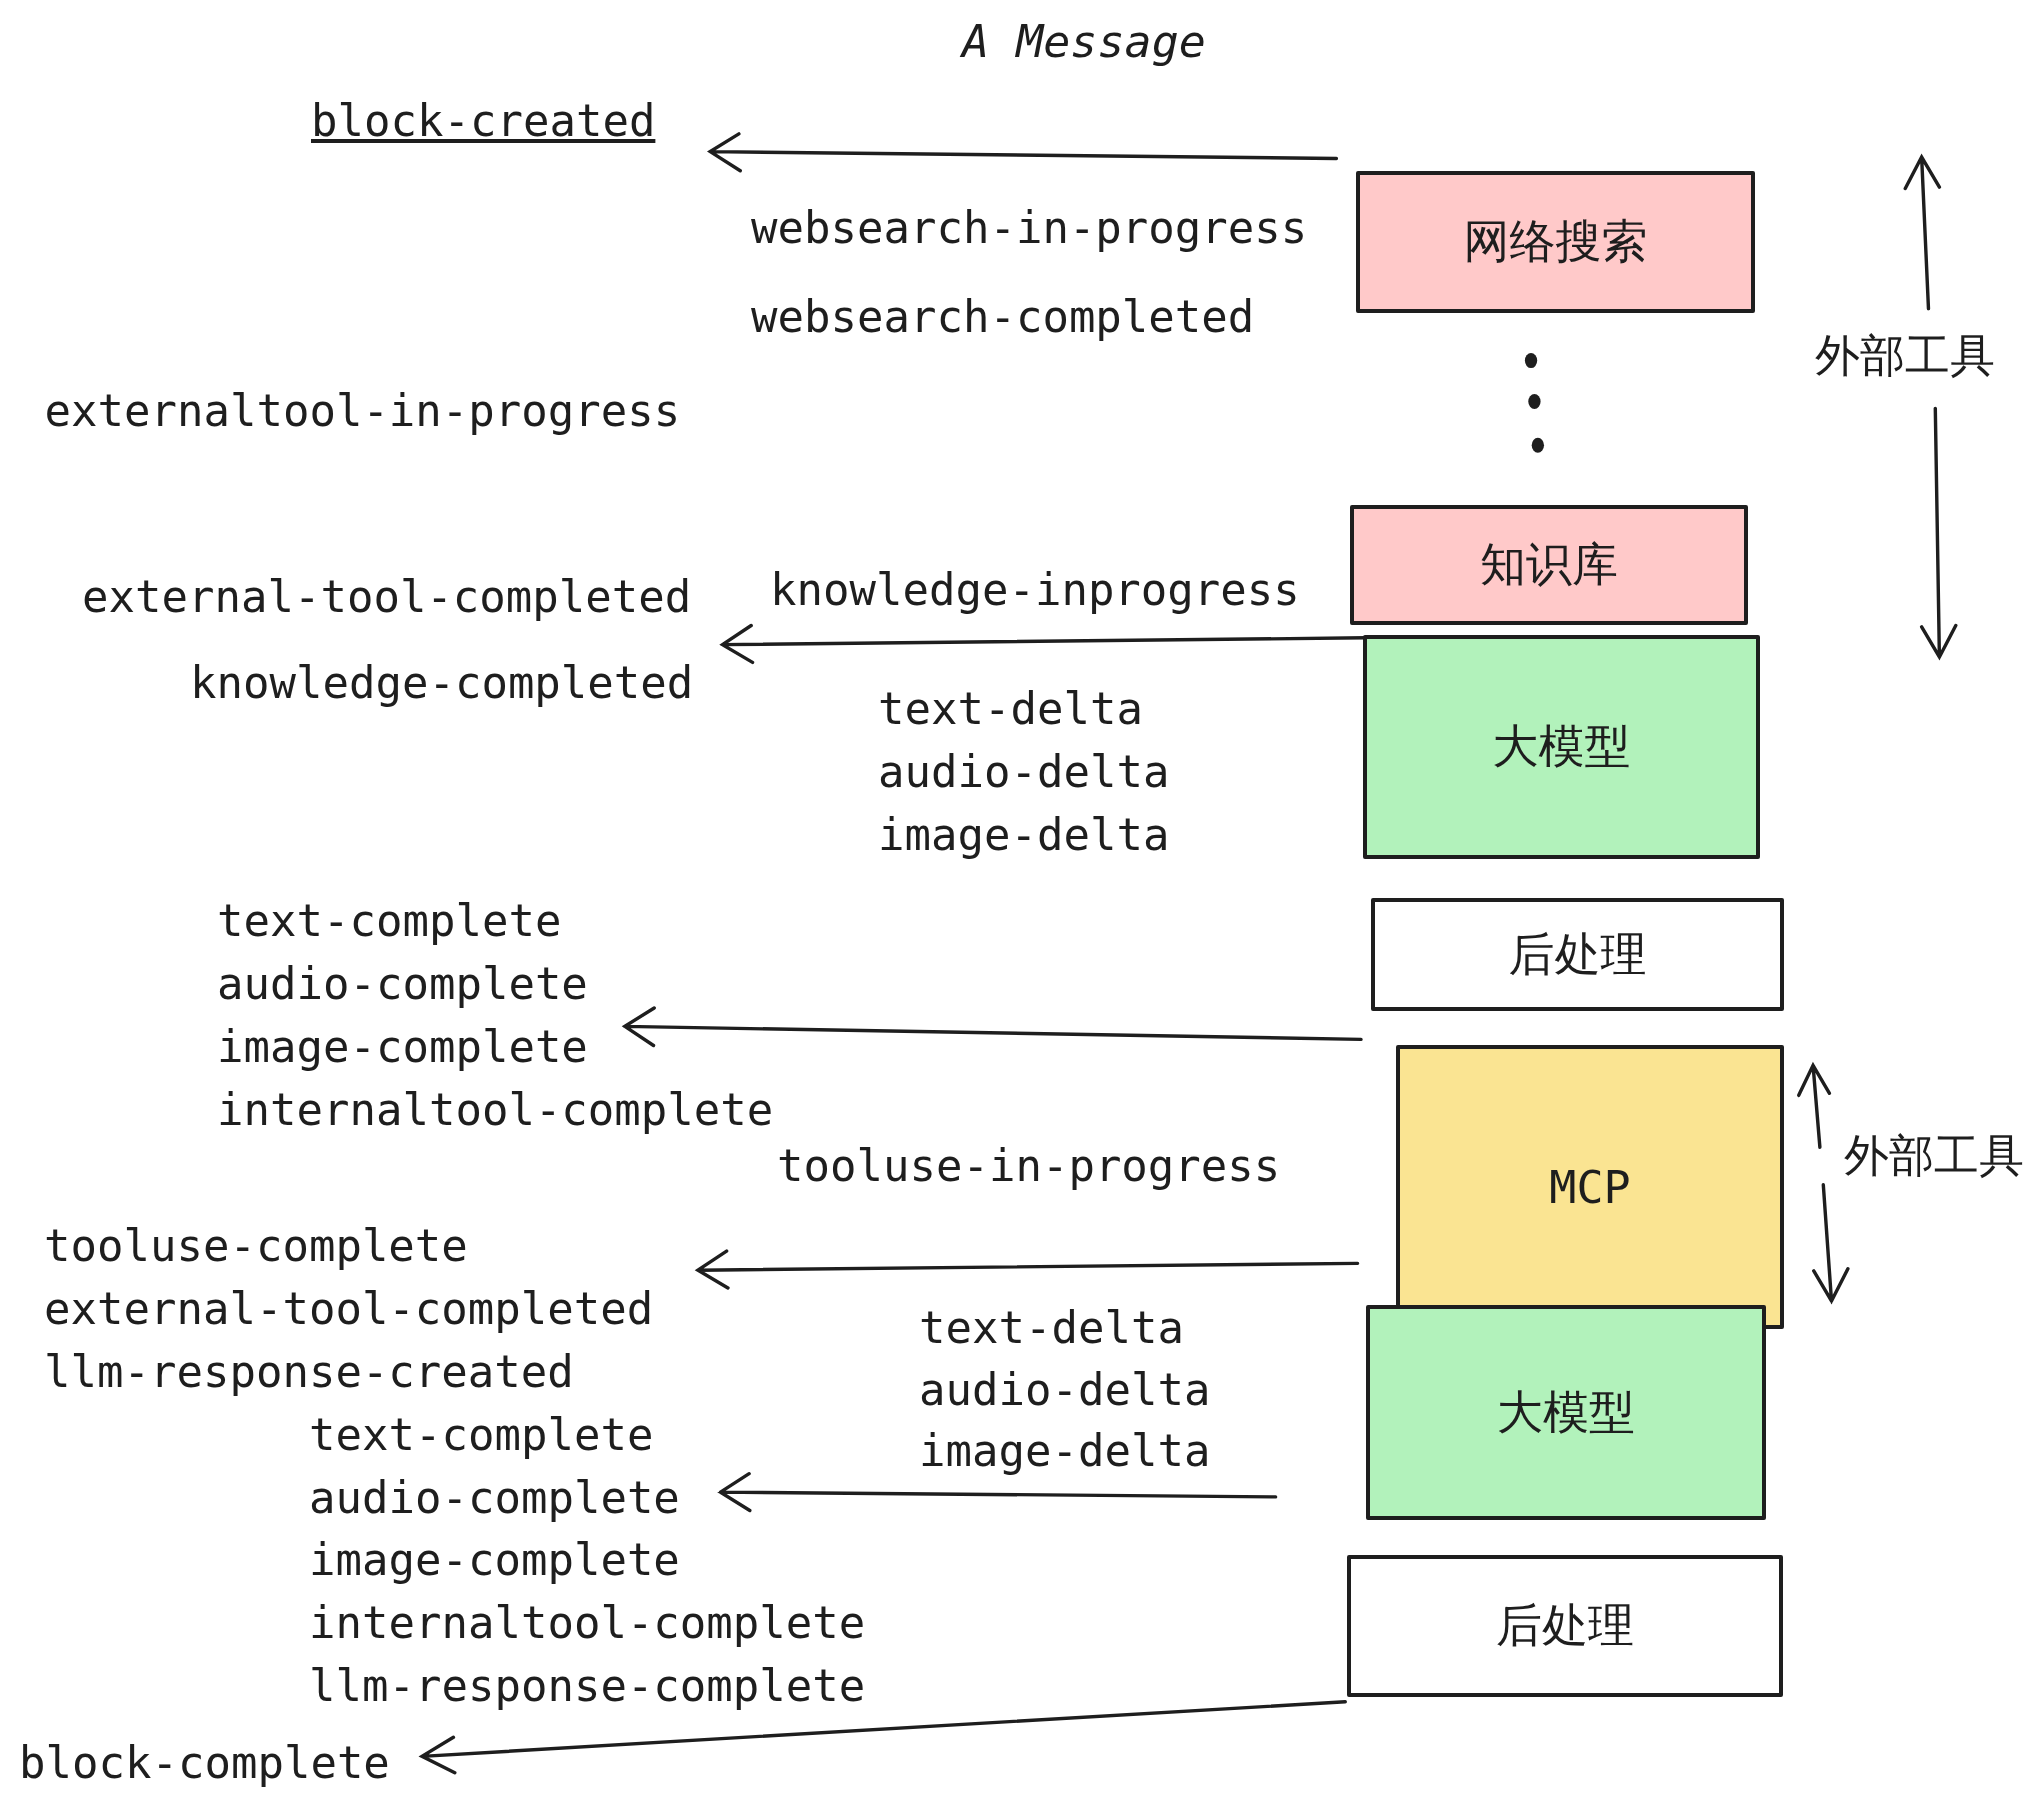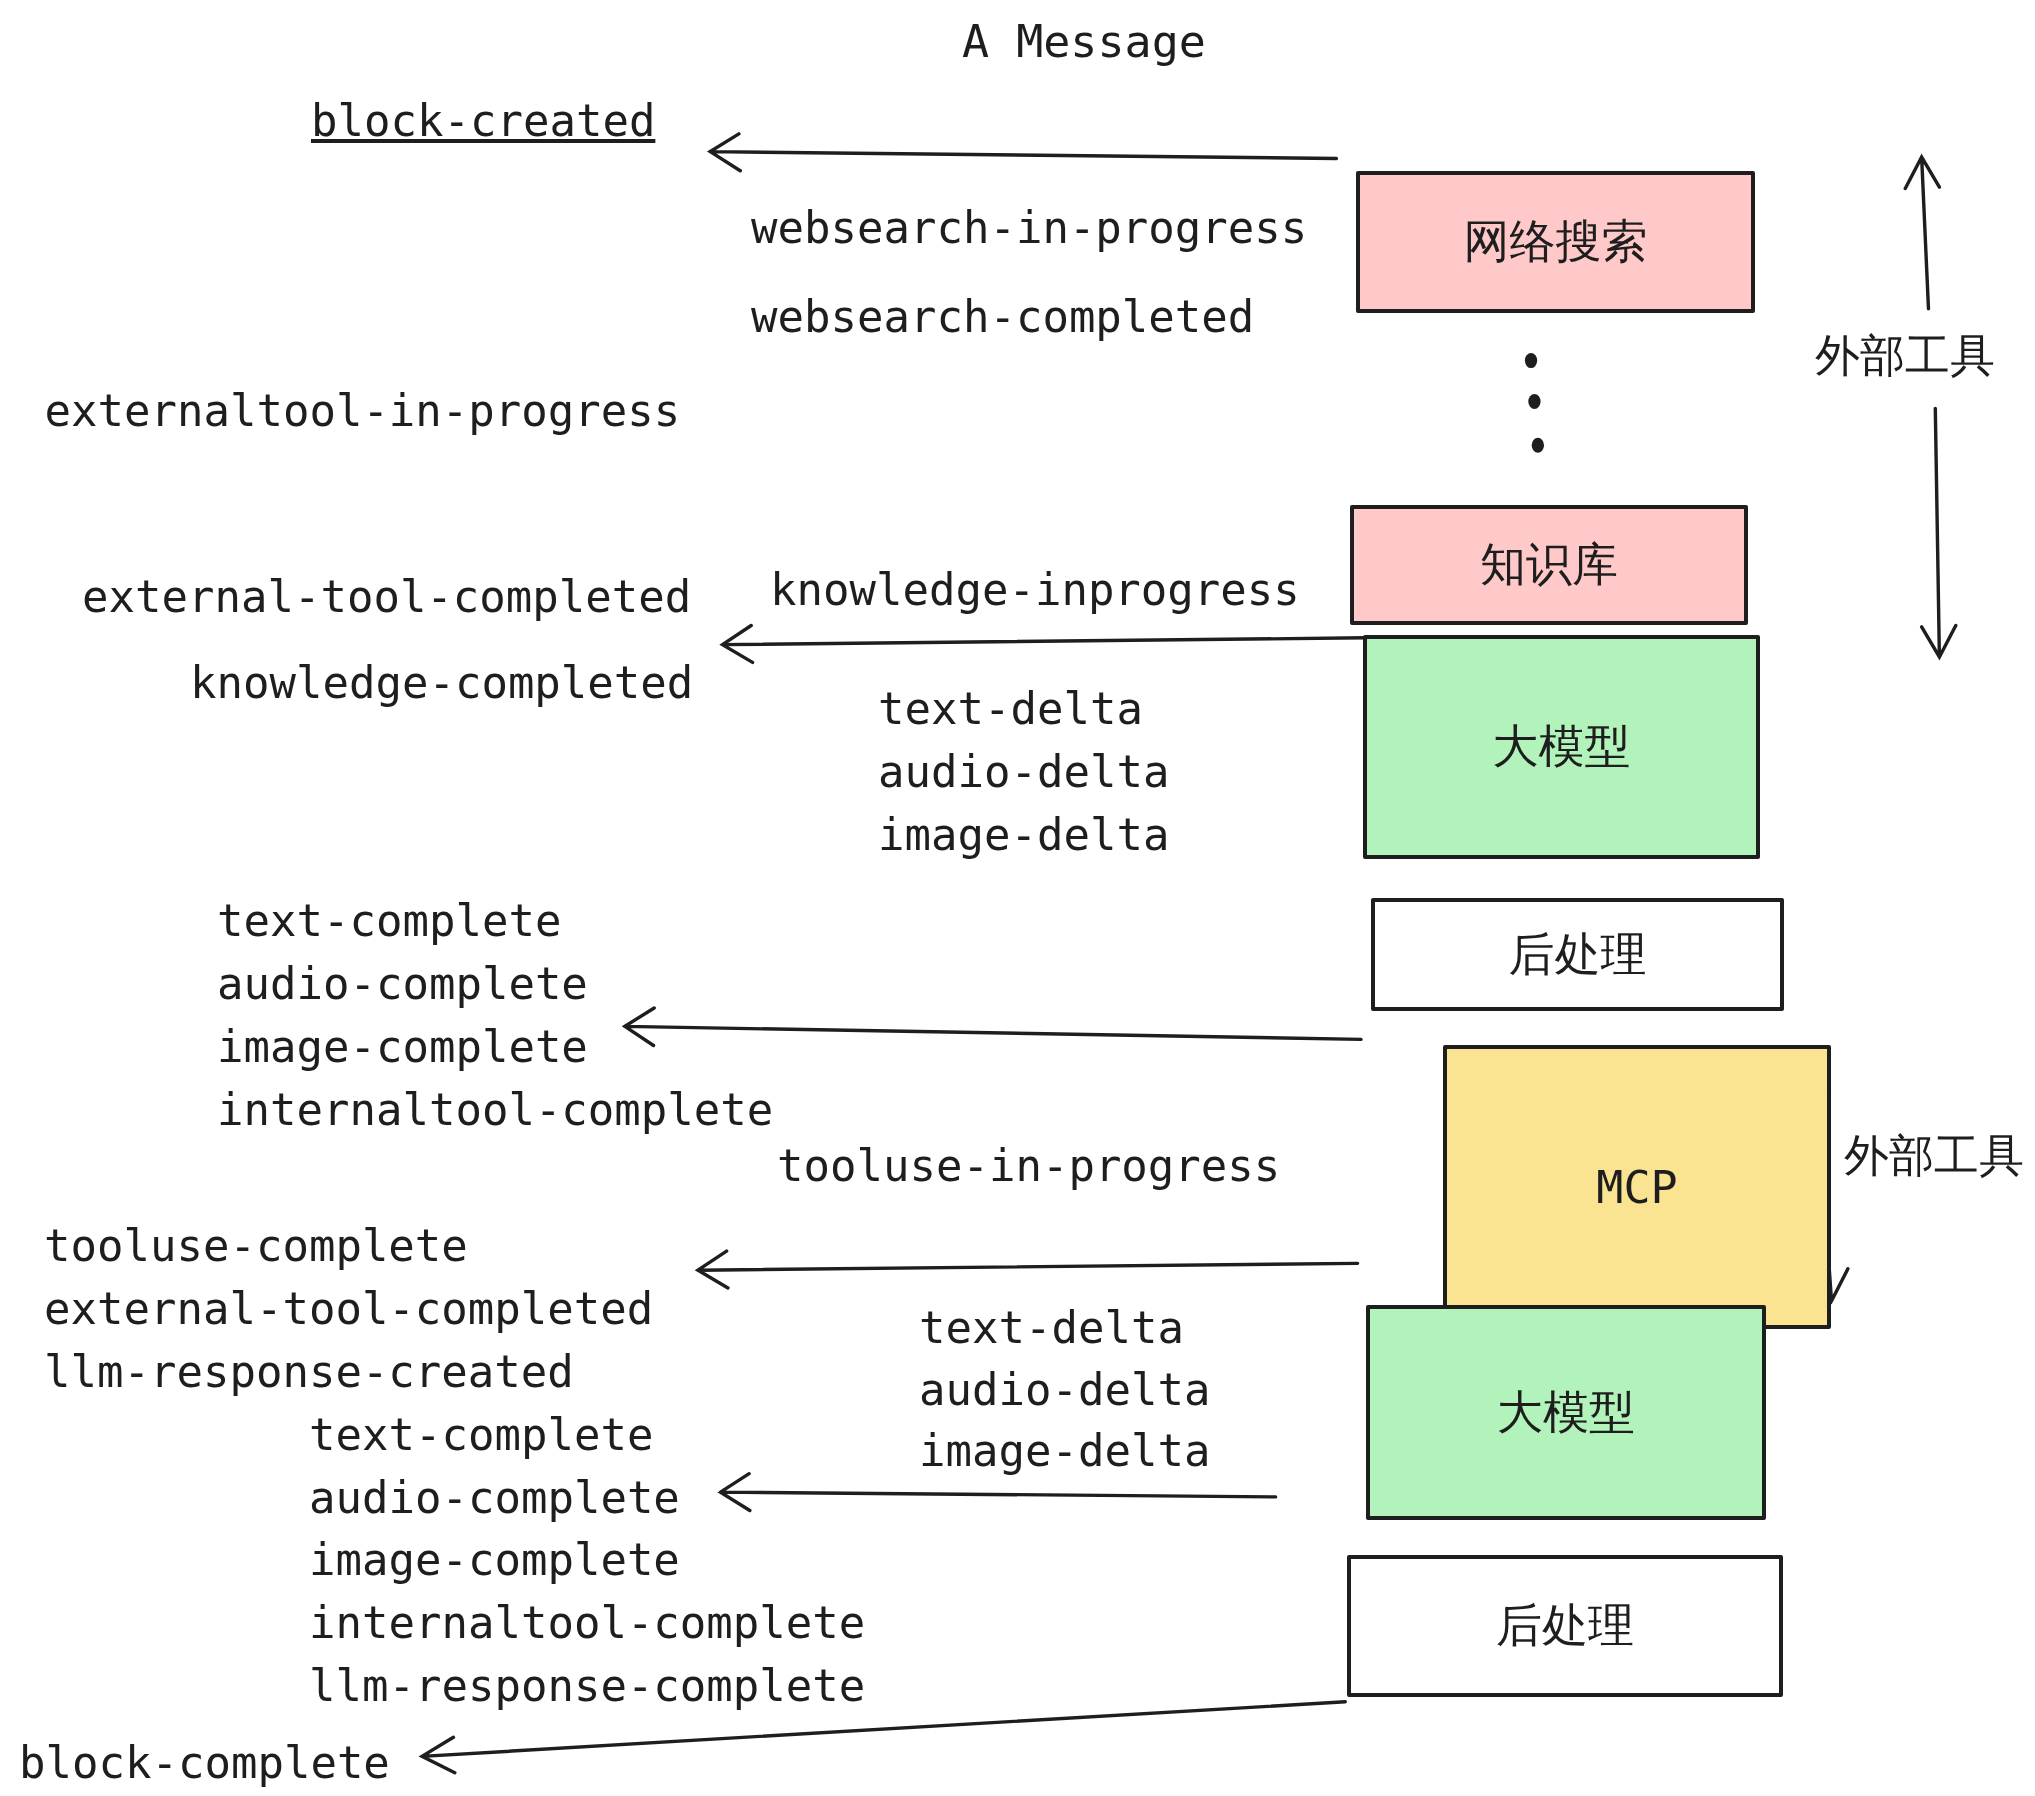--- a/index.html
+++ b/index.html
@@ -56,21 +56,21 @@
     <path d="M2665,1680 L2655,1560 M2634,1604 L2655,1560 L2679,1601"></path>
     <path d="M2670,1735 L2682,1905 M2656,1861 L2682,1905 L2706,1858"></path>
 
     <g>
       <ellipse cx="2242" cy="528" rx="9" ry="11"></ellipse>
       <ellipse cx="2247" cy="588" rx="9" ry="11"></ellipse>
       <ellipse cx="2252" cy="652" rx="9" ry="11"></ellipse>
     </g>
   </svg>
 
-  <div class="lbl title" style="left:962px; top:16.4px;">A Message</div>
+  <div class="lbl title" style="left:962px; top:16.4px;font-style:italic;">A Message</div>
 
   <div class="lbl" style="left:311px;  top:96px;text-decoration:underline;">block-created</div>
   <div class="lbl" style="left:751px; top:203px;">websearch-in-progress</div>
   <div class="lbl" style="left:751px; top:292px;">websearch-completed</div>
   <div class="lbl" style="left:20.5px;   top:386px;margin-left:24px;">externaltool-in-progress</div>
   <div class="lbl" style="left:770px; top:535px;margin-top:30px;">knowledge-inprogress</div>
   <div class="lbl" style="left:82px;  top:572px;">external-tool-completed</div>
   <div class="lbl" style="left:190px;  top:658px;">knowledge-completed</div>
 
   <div class="lbl" style="left:878px; top:684px;">text-delta</div>
@@ -104,21 +104,21 @@
   </div>
   <div class="box pink" style="left:1350px; top:505px;  width:398px; height:120px;">
     <span>知识库</span>
   </div>
   <div class="box green" style="left:1363px; top:635px;  width:397px; height:224px;">
     <span>大模型</span>
   </div>
   <div class="box white" style="left:1371px; top:898px; width:413px; height:113px;">
     <span>后处理</span>
   </div>
-  <div class="box yellow mono" style="left:1443px; top:1045px; width:388px; height:284px;justify-content:center;">
+  <div class="box yellow mono" style="left:1396px; top:1045px; width:388px; height:284px;justify-content:center;">
     <span>MCP</span>
   </div>
   <div class="box green" style="left:1366px; top:1305px; width:400px; height:215px;">
     <span>大模型</span>
   </div>
   <div class="box white" style="left:1347px; top:1555px; width:436px; height:142px;">
     <span>后处理</span>
   </div>
 
   <div class="lbl cjk" style="left:1815px; top:330px;  font-size:45px;">外部工具</div>

